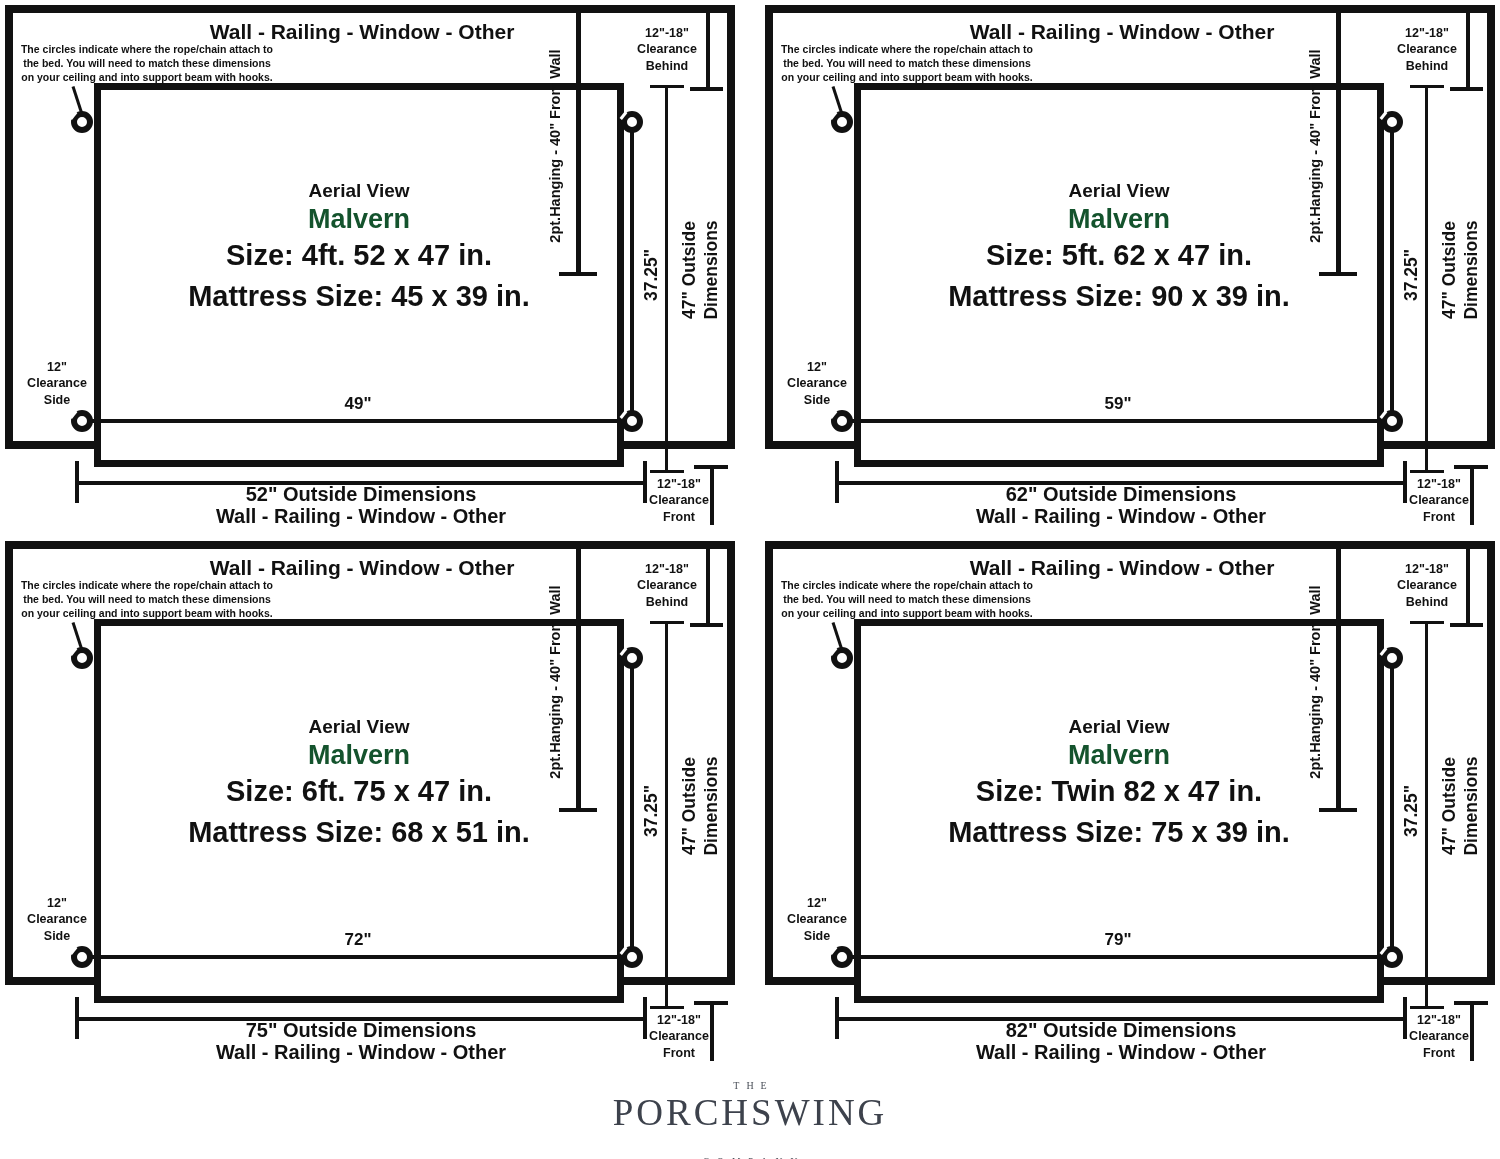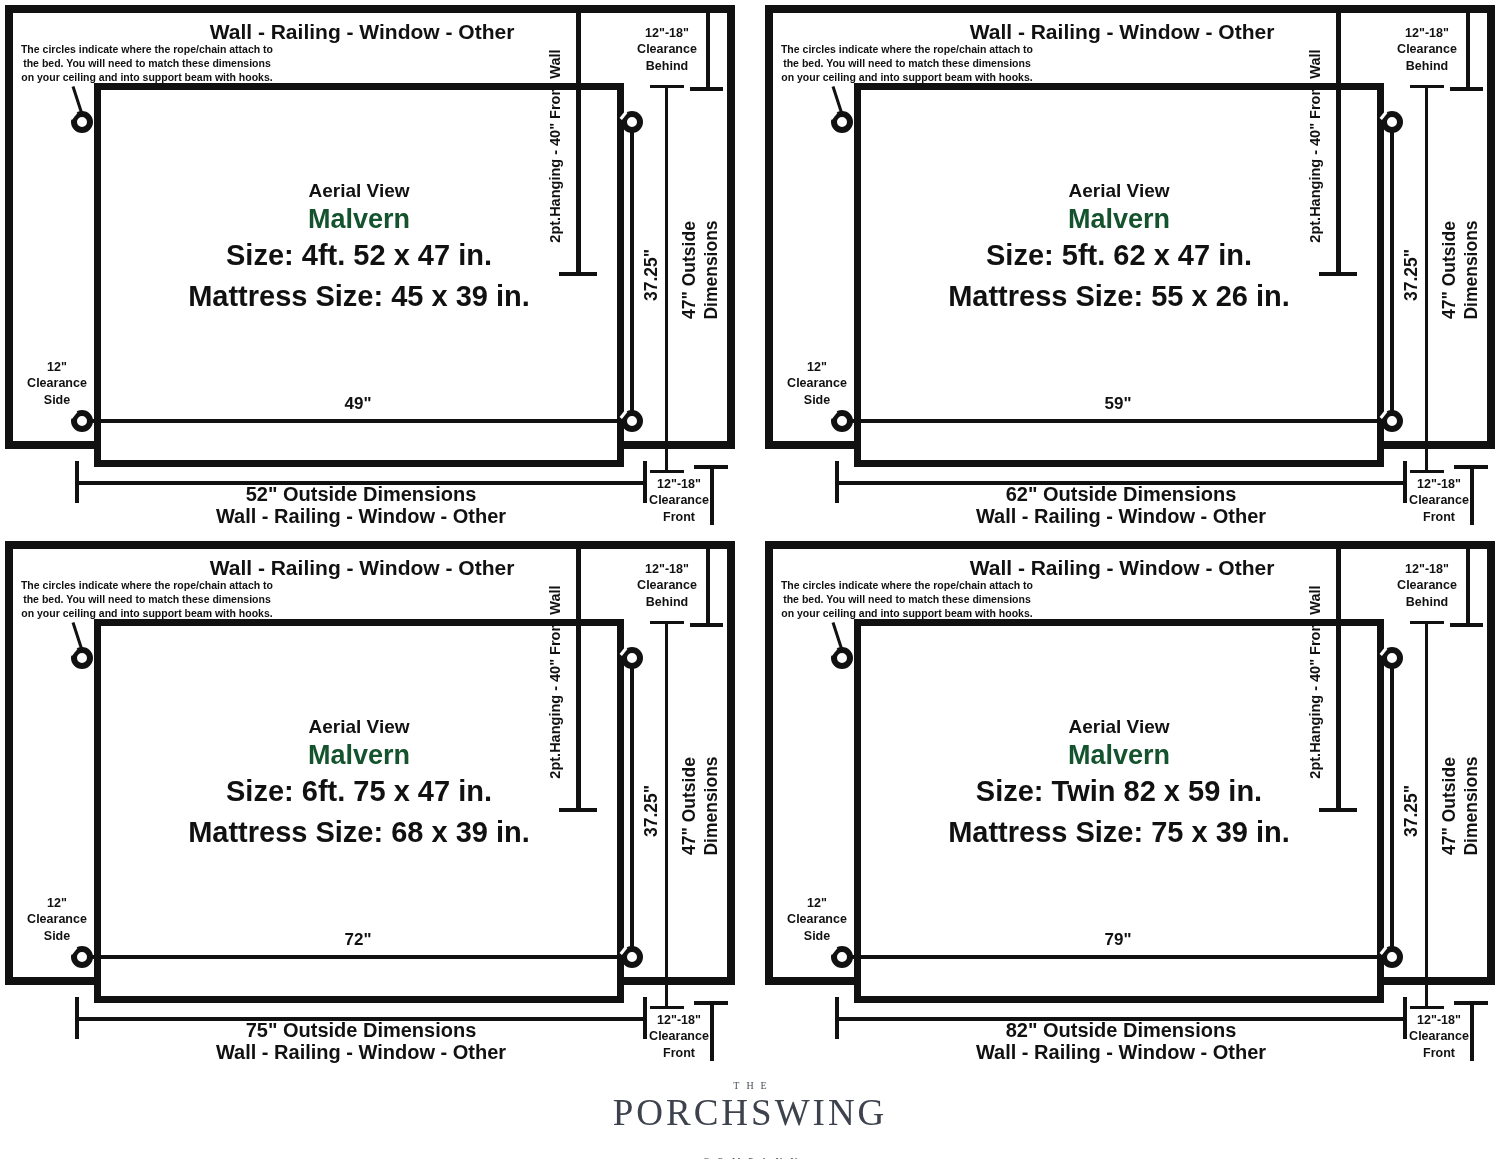--- a/index.html
+++ b/index.html
@@ -138,21 +138,21 @@
     <div class="line l-cf"></div>
     <div class="cap c-cf"></div>
     <div class="ring r-tl"></div>
     <div class="ring r-tr"></div>
     <div class="ring r-bl"></div>
     <div class="ring r-br"></div>
     <div class="centerblock">
       <div class="aerial">Aerial View</div>
       <div class="model">Malvern</div>
       <div class="sizeline">Size: 5ft. 62 x 47 in.</div>
-      <div class="sizeline">Mattress Size: 55 x 26 in.</div>
+      <div class="sizeline">Mattress Size: 90 x 39 in.</div>
     </div>
     <div class="ctr lbl-iw">59"</div>
     <div class="vlbl v-3725">37.25"</div>
     <div class="vlbl v-47">47" Outside
 Dimensions</div>
     <div class="vlbl v-hang">2pt.Hanging - 40" From Wall</div>
     <div class="ctr cl cl-behind">12"-18"
 Clearance
 Behind</div>
     <div class="ctr cl cl-side">12"
@@ -187,21 +187,21 @@
     <div class="line l-cf"></div>
     <div class="cap c-cf"></div>
     <div class="ring r-tl"></div>
     <div class="ring r-tr"></div>
     <div class="ring r-bl"></div>
     <div class="ring r-br"></div>
     <div class="centerblock">
       <div class="aerial">Aerial View</div>
       <div class="model">Malvern</div>
       <div class="sizeline">Size: 6ft. 75 x 47 in.</div>
-      <div class="sizeline">Mattress Size: 68 x 39 in.</div>
+      <div class="sizeline">Mattress Size: 68 x 51 in.</div>
     </div>
     <div class="ctr lbl-iw">72"</div>
     <div class="vlbl v-3725">37.25"</div>
     <div class="vlbl v-47">47" Outside
 Dimensions</div>
     <div class="vlbl v-hang">2pt.Hanging - 40" From Wall</div>
     <div class="ctr cl cl-behind">12"-18"
 Clearance
 Behind</div>
     <div class="ctr cl cl-side">12"
@@ -235,21 +235,21 @@
     <div class="cap c-ow-r"></div>
     <div class="line l-cf"></div>
     <div class="cap c-cf"></div>
     <div class="ring r-tl"></div>
     <div class="ring r-tr"></div>
     <div class="ring r-bl"></div>
     <div class="ring r-br"></div>
     <div class="centerblock">
       <div class="aerial">Aerial View</div>
       <div class="model">Malvern</div>
-      <div class="sizeline">Size: Twin 82 x 59 in.</div>
+      <div class="sizeline">Size: Twin 82 x 47 in.</div>
       <div class="sizeline">Mattress Size: 75 x 39 in.</div>
     </div>
     <div class="ctr lbl-iw">79"</div>
     <div class="vlbl v-3725">37.25"</div>
     <div class="vlbl v-47">47" Outside
 Dimensions</div>
     <div class="vlbl v-hang">2pt.Hanging - 40" From Wall</div>
     <div class="ctr cl cl-behind">12"-18"
 Clearance
 Behind</div>

